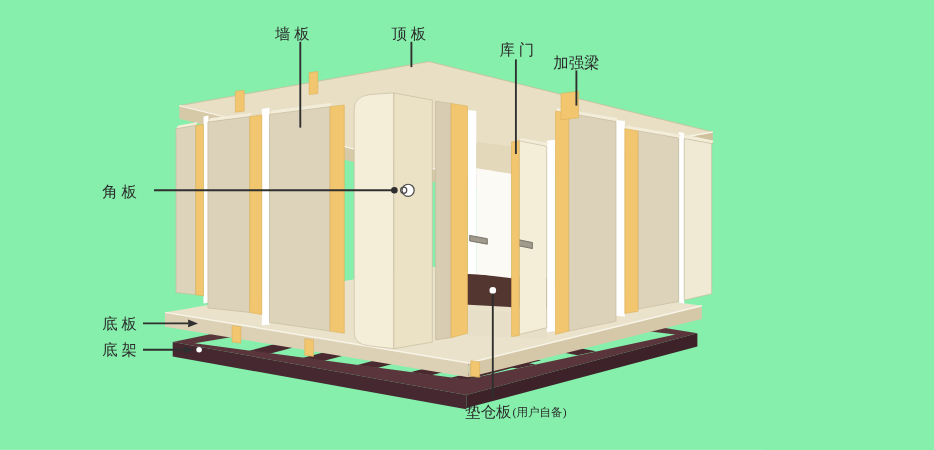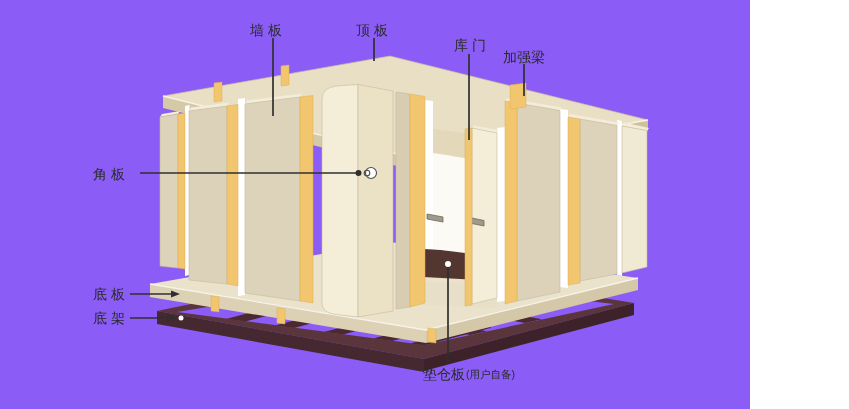--- a/index.html
+++ b/index.html
@@ -1,17 +1,17 @@
 <!DOCTYPE html>
 <html><head>
 <meta charset="utf-8">
 <style>
   html,body{margin:0;padding:0;background:#fff;}
-  .stage{position:relative;width:750px;height:409px;background:#8b5cf6;overflow:hidden;
-         font-family:Liberation Sans, sans-serif;}
+  .stage{position:relative;width:849px;height:409px;background:#86efac;overflow:hidden;
+         font-family:Liberation Serif, serif;}
   svg{display:block;}
   .face{stroke:#c6ba9d;stroke-width:.6;}
   .face-beige{fill:#dcd2b9;}
   .face-beige2{fill:#ddd3ba;}
   .face-cream{fill:#f4eed9;}
   .face-cream2{fill:#f0e9d4;}
   .sliver{fill:#f2ecd9;stroke:none;}
   .gapwhite{fill:#ffffff;stroke:none;}
   .roof-top{fill:#e8dfc5;stroke:#c9bc99;stroke-width:.7;}
   .roof-edgeL{fill:#d6c9a7;stroke:none;}

